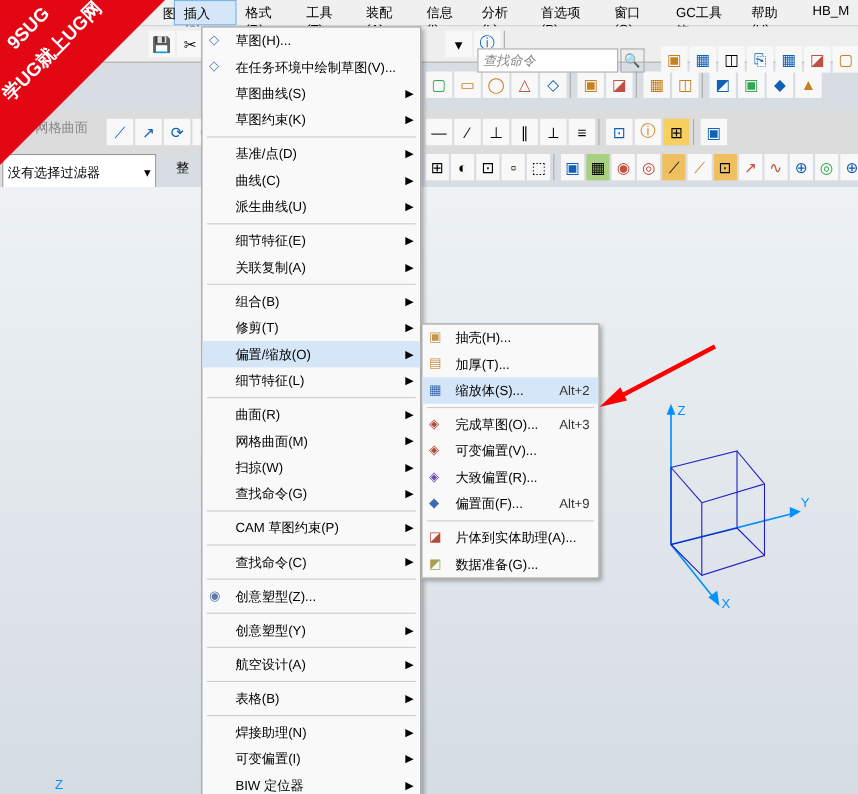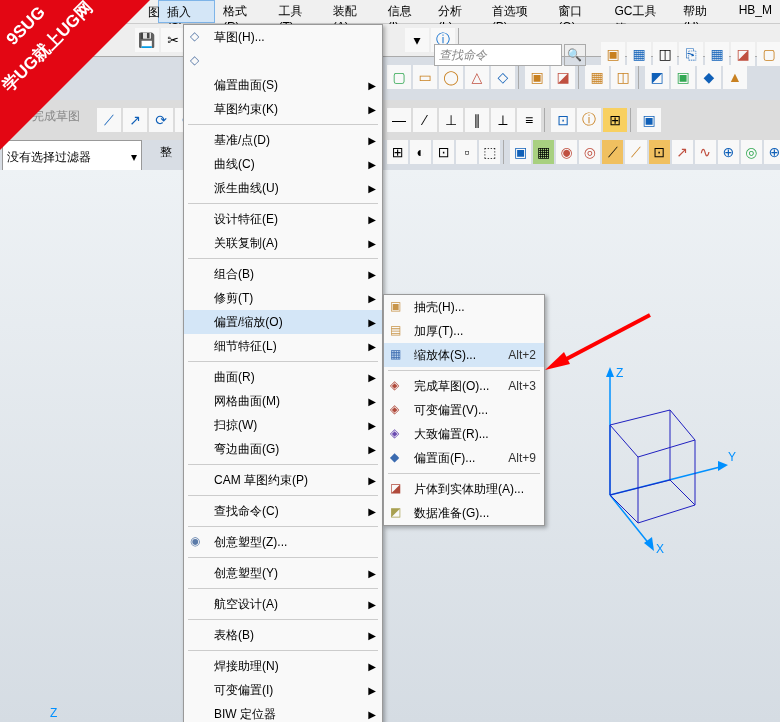--- a/index.html
+++ b/index.html
@@ -92,21 +92,21 @@
   <span class="tb-icon" style="color:#c88020">▦</span>
   <span class="tb-icon" style="color:#c88020">◫</span>
   <span class="tb-sep"></span>
   <span class="tb-icon" style="color:#1060b8">◩</span>
   <span class="tb-icon" style="color:#32a852">▣</span>
   <span class="tb-icon" style="color:#1060b8">◆</span>
   <span class="tb-icon" style="color:#c88020">▲</span>
 </div>
 
 <div class="gray-band"></div>
-<div class="sketch-done">完成草图</div>
+<div class="sketch-done">网格曲面</div>
 <div style="position:absolute;top:108px;left:96px;display:flex;z-index:2">
   <span class="tb-icon" style="color:#1060b8">⟋</span>
   <span class="tb-icon" style="color:#1060b8">↗</span>
   <span class="tb-icon" style="color:#1060b8">⟳</span>
   <span class="tb-icon" style="color:#1060b8">↺</span>
 </div>
 <div style="position:absolute;top:108px;left:386px;display:flex;z-index:2;width:400px">
   <span class="tb-icon">—</span>
   <span class="tb-icon">⁄</span>
   <span class="tb-icon">⊥</span>
@@ -149,24 +149,25 @@
 
 <div class="workspace"></div>
 
 <div class="dropdown" id="dd">
     <div class="dropdown-item">
       <span class="di-icon" style="color:#5a7aa8">◇</span>
       <span>草图(H)...</span>
     </div>
     <div class="dropdown-item">
       <span class="di-icon" style="color:#5a7aa8">◇</span>
-    </div>
-    <div class="dropdown-item">
-      <span class="di-icon" style="color:#5a7aa8"></span>
-      <span>偏置曲面(S)</span>
+      <span>在任务环境中绘制草图(V)...</span>
+    </div>
+    <div class="dropdown-item">
+      <span class="di-icon" style="color:#5a7aa8"></span>
+      <span>草图曲线(S)</span>
       <span class="arrow">▶</span>
     </div>
     <div class="dropdown-item">
       <span class="di-icon" style="color:#5a7aa8"></span>
       <span>草图约束(K)</span>
       <span class="arrow">▶</span>
     </div>
     <div class="dropdown-sep"></div>
     <div class="dropdown-item">
       <span class="di-icon" style="color:#5a7aa8"></span>
@@ -179,21 +180,21 @@
       <span class="arrow">▶</span>
     </div>
     <div class="dropdown-item">
       <span class="di-icon" style="color:#5a7aa8"></span>
       <span>派生曲线(U)</span>
       <span class="arrow">▶</span>
     </div>
     <div class="dropdown-sep"></div>
     <div class="dropdown-item">
       <span class="di-icon" style="color:#5a7aa8"></span>
-      <span>设计特征(E)</span>
+      <span>细节特征(E)</span>
       <span class="arrow">▶</span>
     </div>
     <div class="dropdown-item">
       <span class="di-icon" style="color:#5a7aa8"></span>
       <span>关联复制(A)</span>
       <span class="arrow">▶</span>
     </div>
     <div class="dropdown-sep"></div>
     <div class="dropdown-item">
       <span class="di-icon" style="color:#5a7aa8"></span>
@@ -226,21 +227,21 @@
       <span>网格曲面(M)</span>
       <span class="arrow">▶</span>
     </div>
     <div class="dropdown-item">
       <span class="di-icon" style="color:#5a7aa8"></span>
       <span>扫掠(W)</span>
       <span class="arrow">▶</span>
     </div>
     <div class="dropdown-item">
       <span class="di-icon" style="color:#5a7aa8"></span>
-      <span>弯边曲面(G)</span>
+      <span>查找命令(G)</span>
       <span class="arrow">▶</span>
     </div>
     <div class="dropdown-sep"></div>
     <div class="dropdown-item">
       <span class="di-icon" style="color:#5a7aa8"></span>
       <span>CAM 草图约束(P)</span>
       <span class="arrow">▶</span>
     </div>
     <div class="dropdown-sep"></div>
     <div class="dropdown-item">

